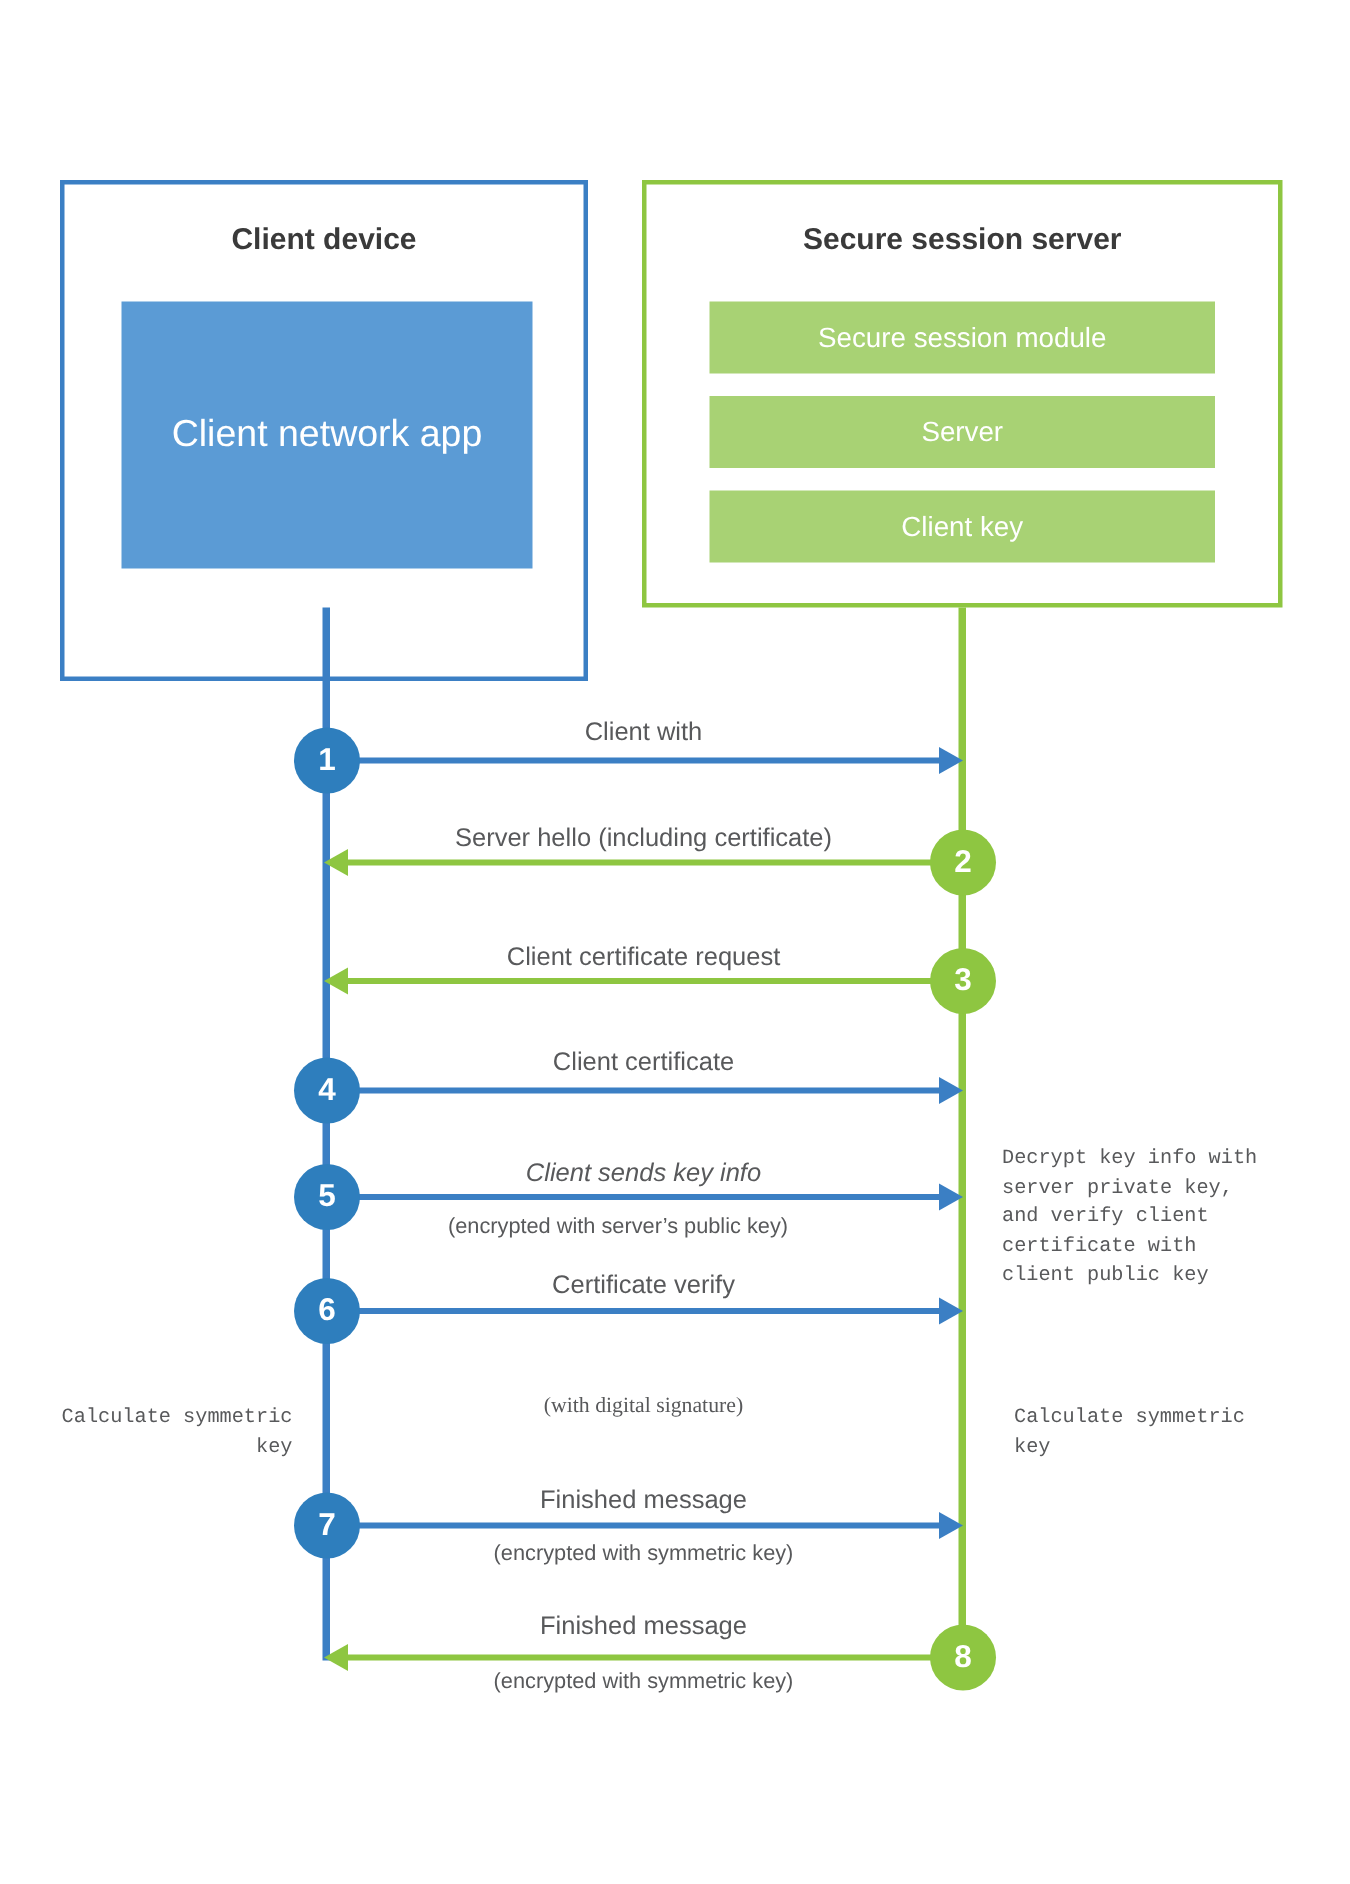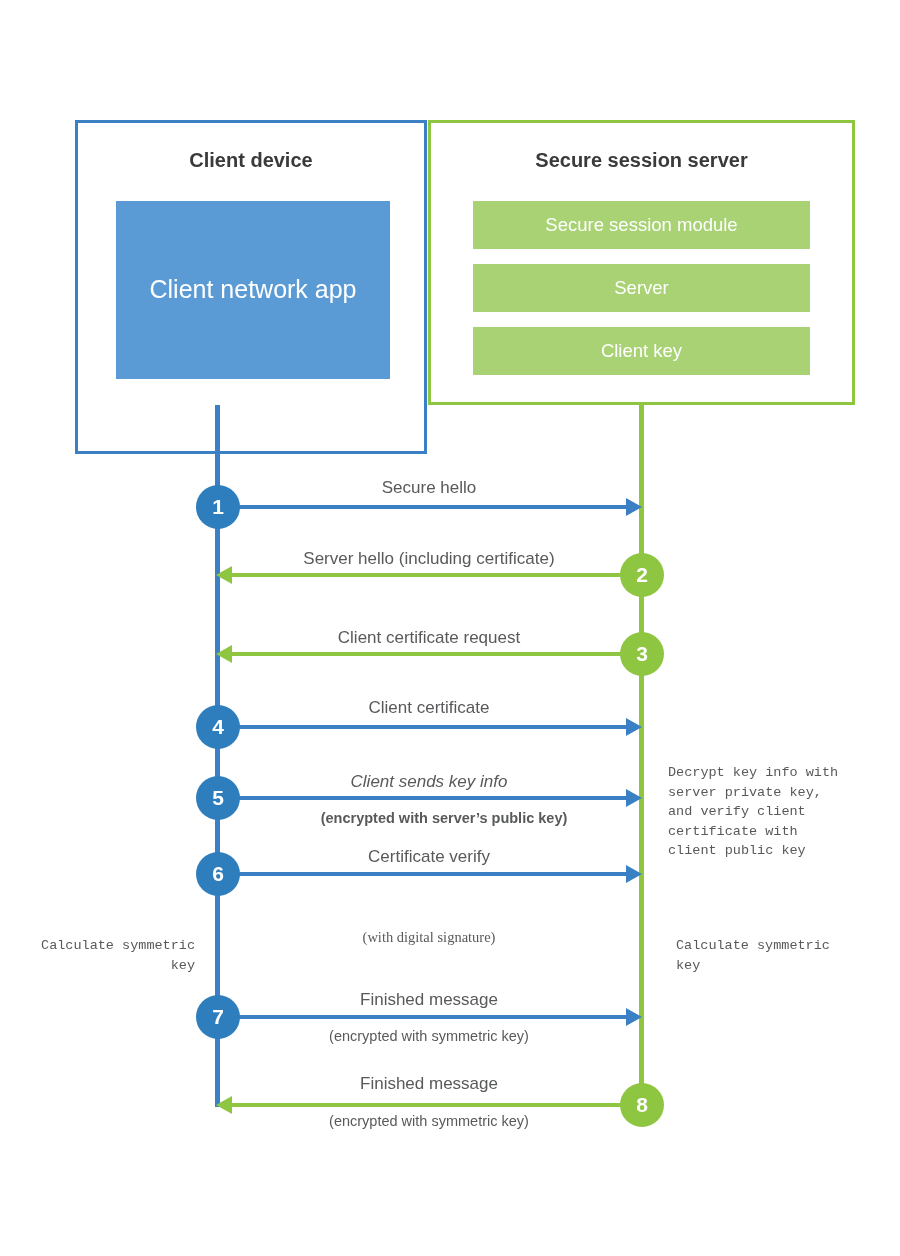--- a/index.html
+++ b/index.html
@@ -36,21 +36,20 @@
     position: absolute;
     box-sizing: border-box;
     background: #ffffff;
   }
   #client-box {
     left: 40px;
     top: 120px;
     width: 352px;
     height: 334px;
     border: 3px solid #3b7fc4;
-    margin-left: 35px;
   }
   #server-box {
     left: 428px;
     top: 120px;
     width: 427px;
     height: 285px;
     border: 3px solid #8ec641;
   }
   .party-title {
     position: absolute;
@@ -206,21 +205,21 @@
   <div class="party-box" id="server-box">
     <div class="party-title">Secure session server</div>
     <div class="server-bar" id="server-bar-0">Secure session module</div>
     <div class="server-bar" id="server-bar-1">Server</div>
     <div class="server-bar" id="server-bar-2">Client key</div>
   </div>
 
   <div class="lifeline" id="lifeline-client"></div>
   <div class="lifeline" id="lifeline-server"></div>
 
-  <div class="msg-label" style="left:218px; top:478px; width:422px;">Secure hello</div>
+  <div class="msg-label" style="left:218px; top:478px; width:422px;">Client with</div>
   <div class="msg-line blue" style="left:218px; top:505px; width:410px;"></div>
   <div class="arrow-head right blue" style="left:626px; top:498px;"></div>
   <div class="step-badge blue" style="left:196px; top:485px;">1</div>
 
   <div class="msg-label" style="left:218px; top:549px; width:422px;">Server hello (including certificate)</div>
   <div class="msg-line green" style="left:230px; top:573px; width:410px;"></div>
   <div class="arrow-head left green" style="left:216px; top:566px;"></div>
   <div class="step-badge green" style="left:620px; top:553px;">2</div>
 
   <div class="msg-label" style="left:218px; top:628px; width:422px;">Client certificate request</div>
@@ -229,21 +228,21 @@
   <div class="step-badge green" style="left:620px; top:632px;">3</div>
 
   <div class="msg-label" style="left:218px; top:698px; width:422px;">Client certificate</div>
   <div class="msg-line blue" style="left:218px; top:725px; width:410px;"></div>
   <div class="arrow-head right blue" style="left:626px; top:718px;"></div>
   <div class="step-badge blue" style="left:196px; top:705px;">4</div>
 
   <div class="msg-label" style="left:218px; top:772px; width:422px;font-style:italic;">Client sends key info</div>
   <div class="msg-line blue" style="left:218px; top:796px; width:410px;"></div>
   <div class="arrow-head right blue" style="left:626px; top:789px;"></div>
-  <div class="msg-sublabel" style="left:233px; top:810px; width:422px;font-weight:bold;">(encrypted with server’s public key)</div>
+  <div class="msg-sublabel" style="left:201px; top:810px; width:422px;">(encrypted with server’s public key)</div>
   <div class="step-badge blue" style="left:196px; top:776px;">5</div>
 
   <div class="msg-label" style="left:218px; top:847px; width:422px;">Certificate verify</div>
   <div class="msg-line blue" style="left:218px; top:872px; width:410px;"></div>
   <div class="arrow-head right blue" style="left:626px; top:865px;"></div>
   <div class="msg-sublabel" style="left:218px; top:929px; width:422px;font-family:Liberation Serif, serif;">(with digital signature)</div>
   <div class="step-badge blue" style="left:196px; top:852px;">6</div>
 
   <div class="msg-label" style="left:218px; top:990px; width:422px;">Finished message</div>
   <div class="msg-line blue" style="left:218px; top:1015px; width:410px;"></div>

